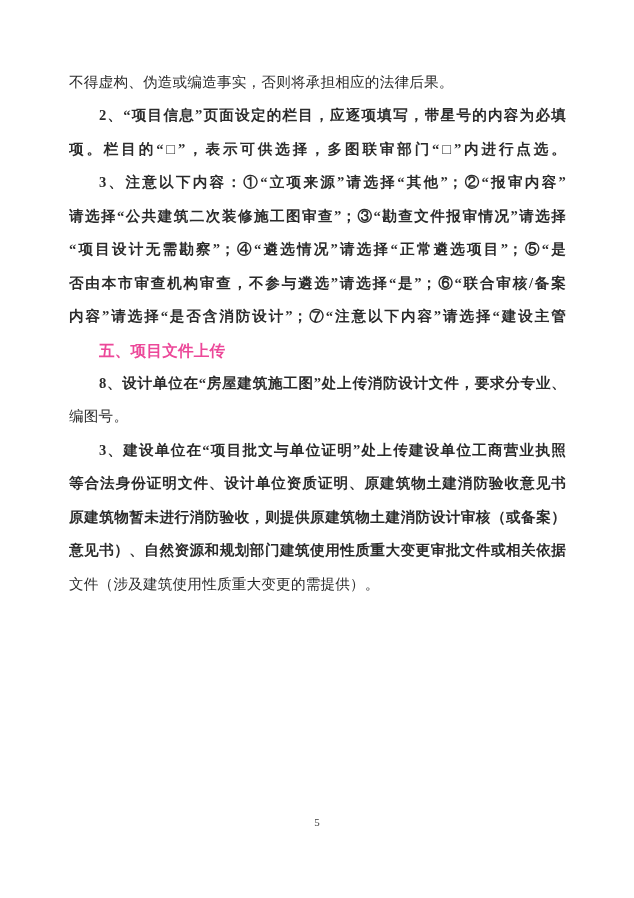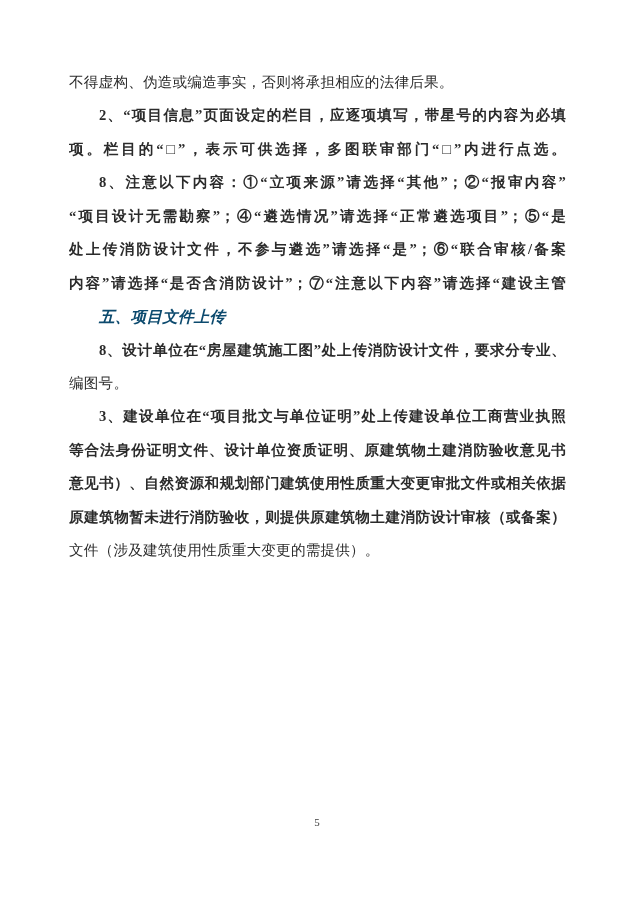--- a/index.html
+++ b/index.html
@@ -45,48 +45,48 @@
   .line.fill::after {
     content: "";
     display: inline-block;
     width: 100%;
     height: 0;
   }
   .line.heading {
     font-family: "Liberation Sans", "DejaVu Sans", sans-serif;
     font-weight: bold;
     font-size: 15.6px;
-    color: #0c4a6e;
-    font-style: italic;
+    color: #ec4899;
   }
   .page-number {
     position: absolute;
     left: 0;
     right: 0;
     top: 816px;
     text-align: center;
     font-size: 11px;
     color: #3a3a3a;
   }
 </style>
 </head>
 <body>
 
 <div class="page">
   <div class="text-block">
     <div class="line">不得虚构、伪造或编造事实，否则将承担相应的法律后果。</div>
     <div class="line indent fill">2、“项目信息”页面设定的栏目，应逐项填写，带星号的内容为必填</div>
     <div class="line fill">项。栏目的“□”，表示可供选择，多图联审部门“□”内进行点选。</div>
-    <div class="line indent fill">8、注意以下内容：①“立项来源”请选择“其他”；②“报审内容”</div>
+    <div class="line indent fill">3、注意以下内容：①“立项来源”请选择“其他”；②“报审内容”</div>
+    <div class="line fill">请选择“公共建筑二次装修施工图审查”；③“勘查文件报审情况”请选择</div>
     <div class="line fill">“项目设计无需勘察”；④“遴选情况”请选择“正常遴选项目”；⑤“是</div>
-    <div class="line fill">处上传消防设计文件，不参与遴选”请选择“是”；⑥“联合审核/备案</div>
+    <div class="line fill">否由本市审查机构审查，不参与遴选”请选择“是”；⑥“联合审核/备案</div>
     <div class="line fill">内容”请选择“是否含消防设计”；⑦“注意以下内容”请选择“建设主管</div>
     <div class="line indent heading">五、项目文件上传</div>
     <div class="line indent fill">8、设计单位在“房屋建筑施工图”处上传消防设计文件，要求分专业、</div>
     <div class="line">编图号。</div>
     <div class="line indent fill">3、建设单位在“项目批文与单位证明”处上传建设单位工商营业执照</div>
     <div class="line fill">等合法身份证明文件、设计单位资质证明、原建筑物土建消防验收意见书（如</div>
+    <div class="line fill">原建筑物暂未进行消防验收，则提供原建筑物土建消防设计审核（或备案）</div>
     <div class="line fill">意见书）、自然资源和规划部门建筑使用性质重大变更审批文件或相关依据</div>
-    <div class="line fill">原建筑物暂未进行消防验收，则提供原建筑物土建消防设计审核（或备案）</div>
     <div class="line">文件（涉及建筑使用性质重大变更的需提供）。</div>
   </div>
   <div class="page-number">5</div>
 </div>
 
 </body></html>

